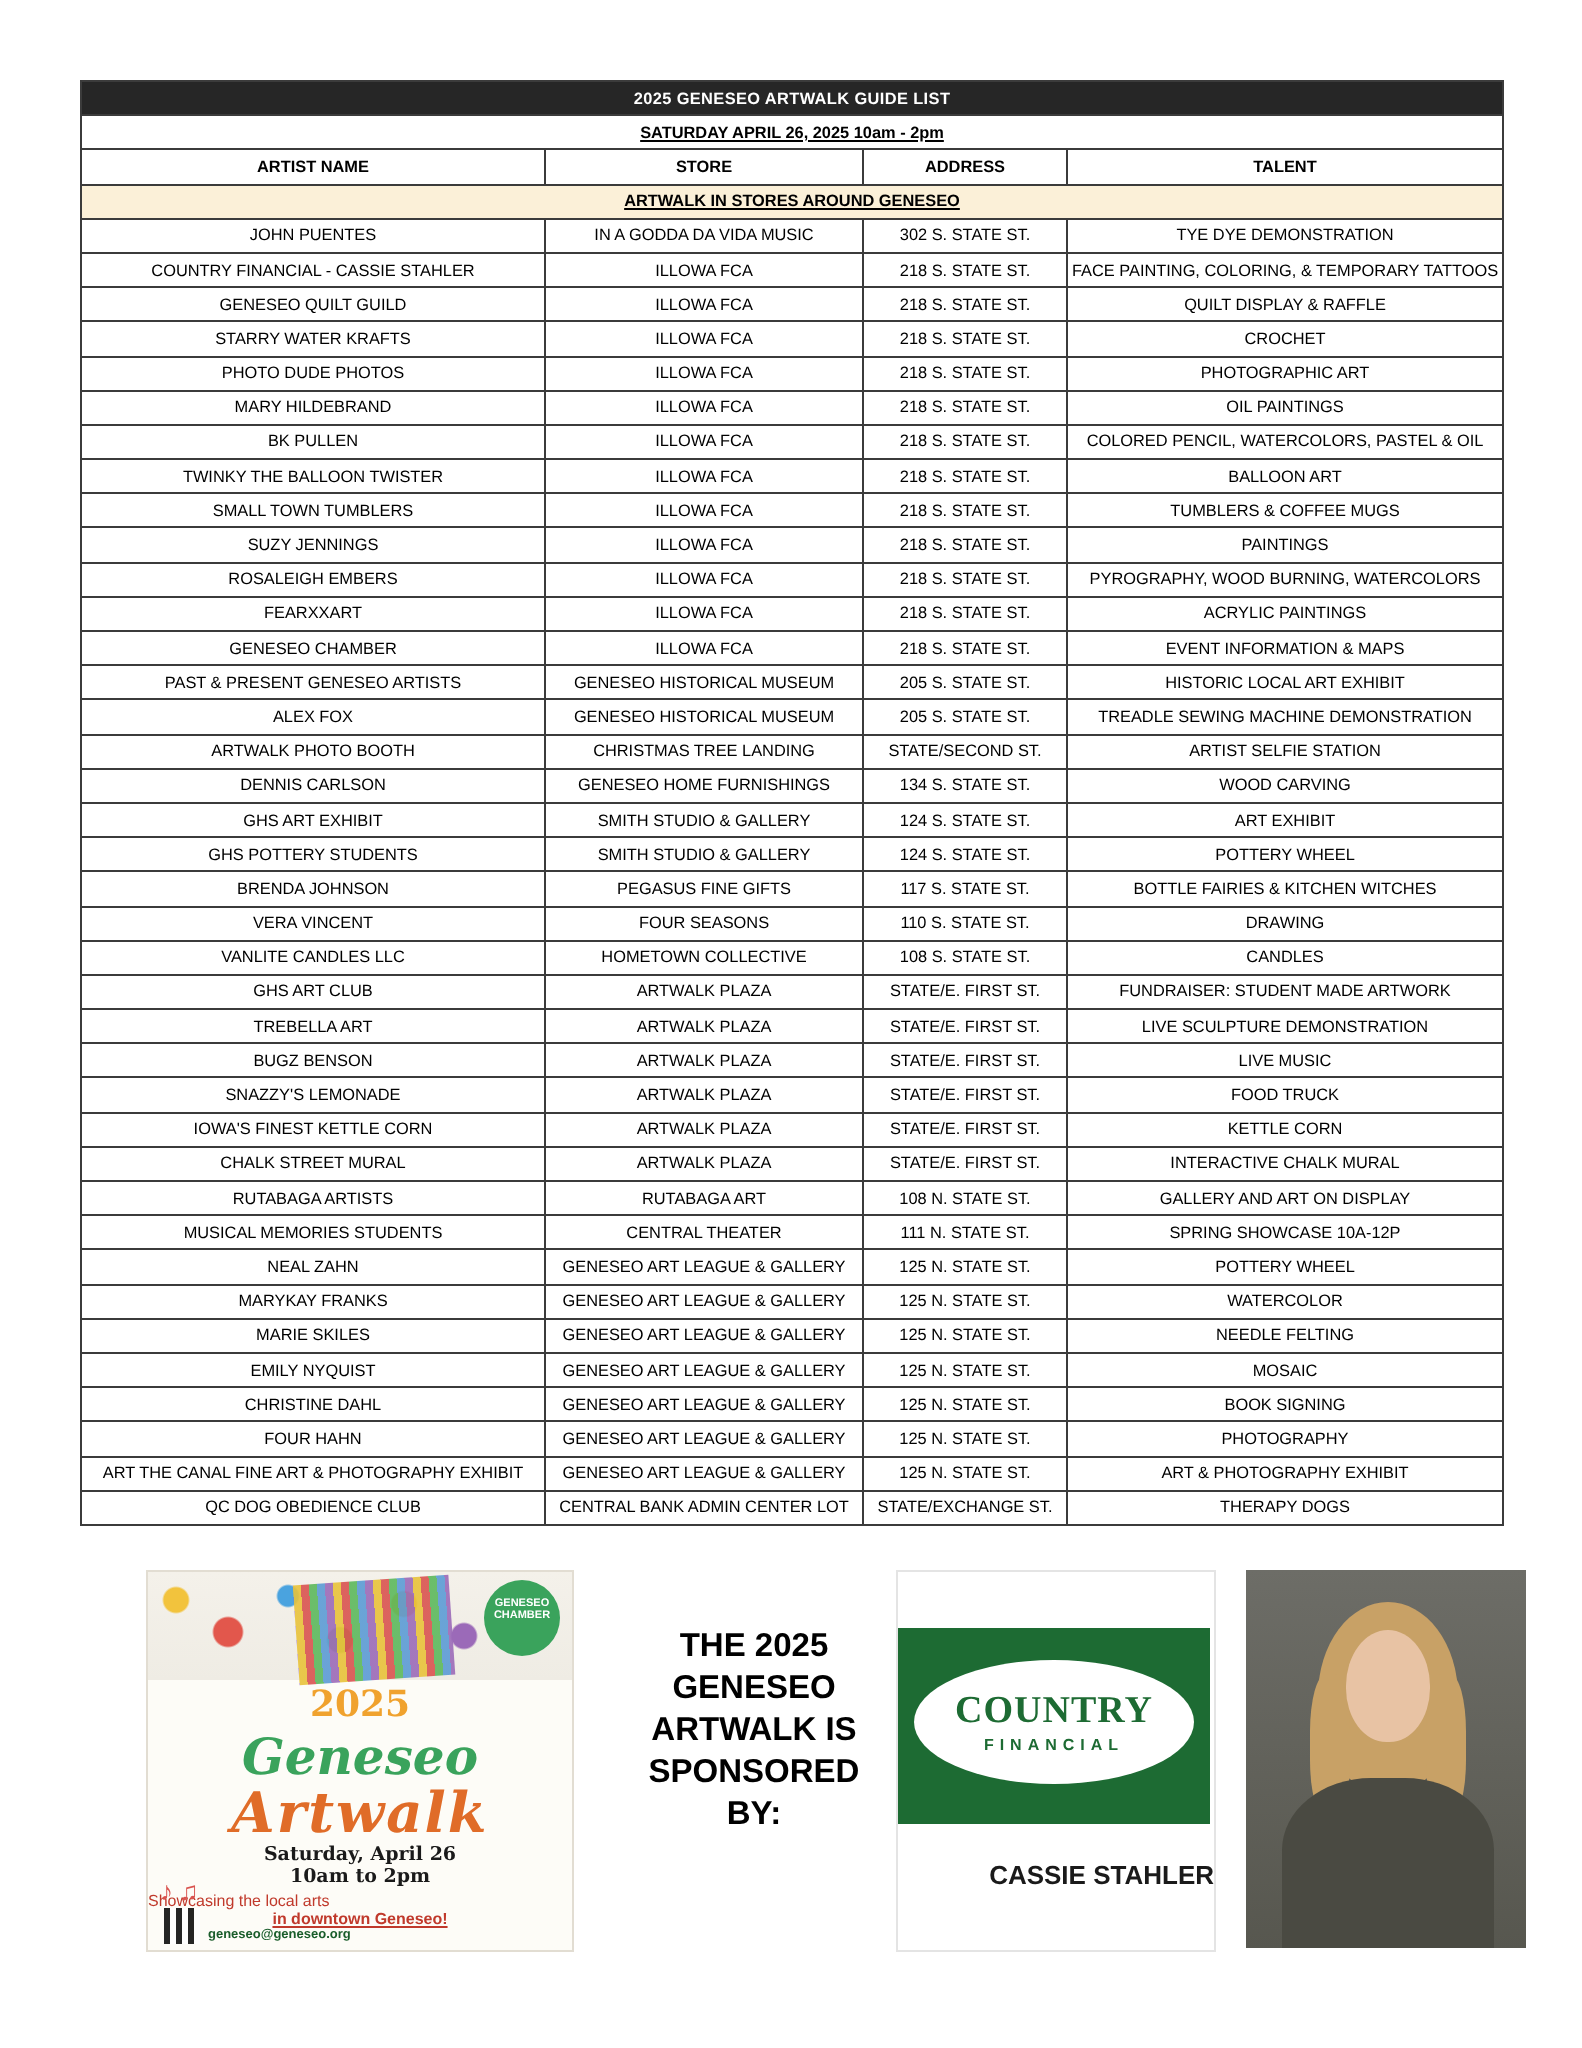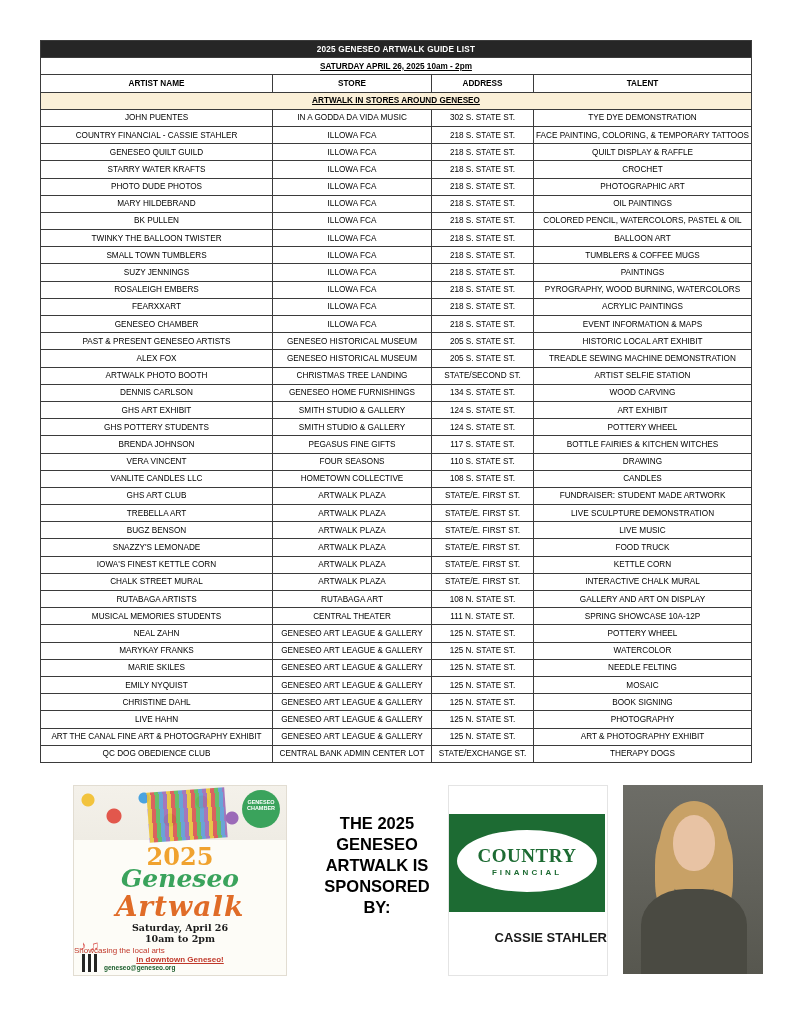--- a/index.html
+++ b/index.html
@@ -116,21 +116,21 @@
     width: 78px; height: 50px;
     background: repeating-linear-gradient(90deg,
       #e8c23a 0 4px, #d9534f 4px 8px, #5cb85c 8px 12px, #5b9bd5 12px 16px, #9b6ab8 16px 20px);
     transform: rotate(-4deg);
     opacity: .9;
   }
   .poster-year {
     position: absolute;
     left: 0; right: 0; top: 56px;
     text-align: center;
-    font-size: 24px;
+    font-size: 18px;
     font-weight: bold;
     color: #f0a22e;
     font-family: "DejaVu Serif", serif;
   }
   .poster-word1, .poster-word2 {
     position: absolute;
     left: 0; right: 0;
     text-align: center;
     font-family: "DejaVu Serif", serif;
     font-weight: bold;
@@ -529,21 +529,21 @@
           <td>125 N. STATE ST.</td>
           <td>MOSAIC</td>
         </tr>
       <tr>
           <td class="artist">CHRISTINE DAHL</td>
           <td>GENESEO ART LEAGUE &amp; GALLERY</td>
           <td>125 N. STATE ST.</td>
           <td>BOOK SIGNING</td>
         </tr>
       <tr>
-          <td class="artist">LIVE HAHN</td>
+          <td class="artist">FOUR HAHN</td>
           <td>GENESEO ART LEAGUE &amp; GALLERY</td>
           <td>125 N. STATE ST.</td>
           <td>PHOTOGRAPHY</td>
         </tr>
       <tr>
           <td class="artist">ART THE CANAL FINE ART &amp; PHOTOGRAPHY EXHIBIT</td>
           <td>GENESEO ART LEAGUE &amp; GALLERY</td>
           <td>125 N. STATE ST.</td>
           <td>ART &amp; PHOTOGRAPHY EXHIBIT</td>
         </tr>

